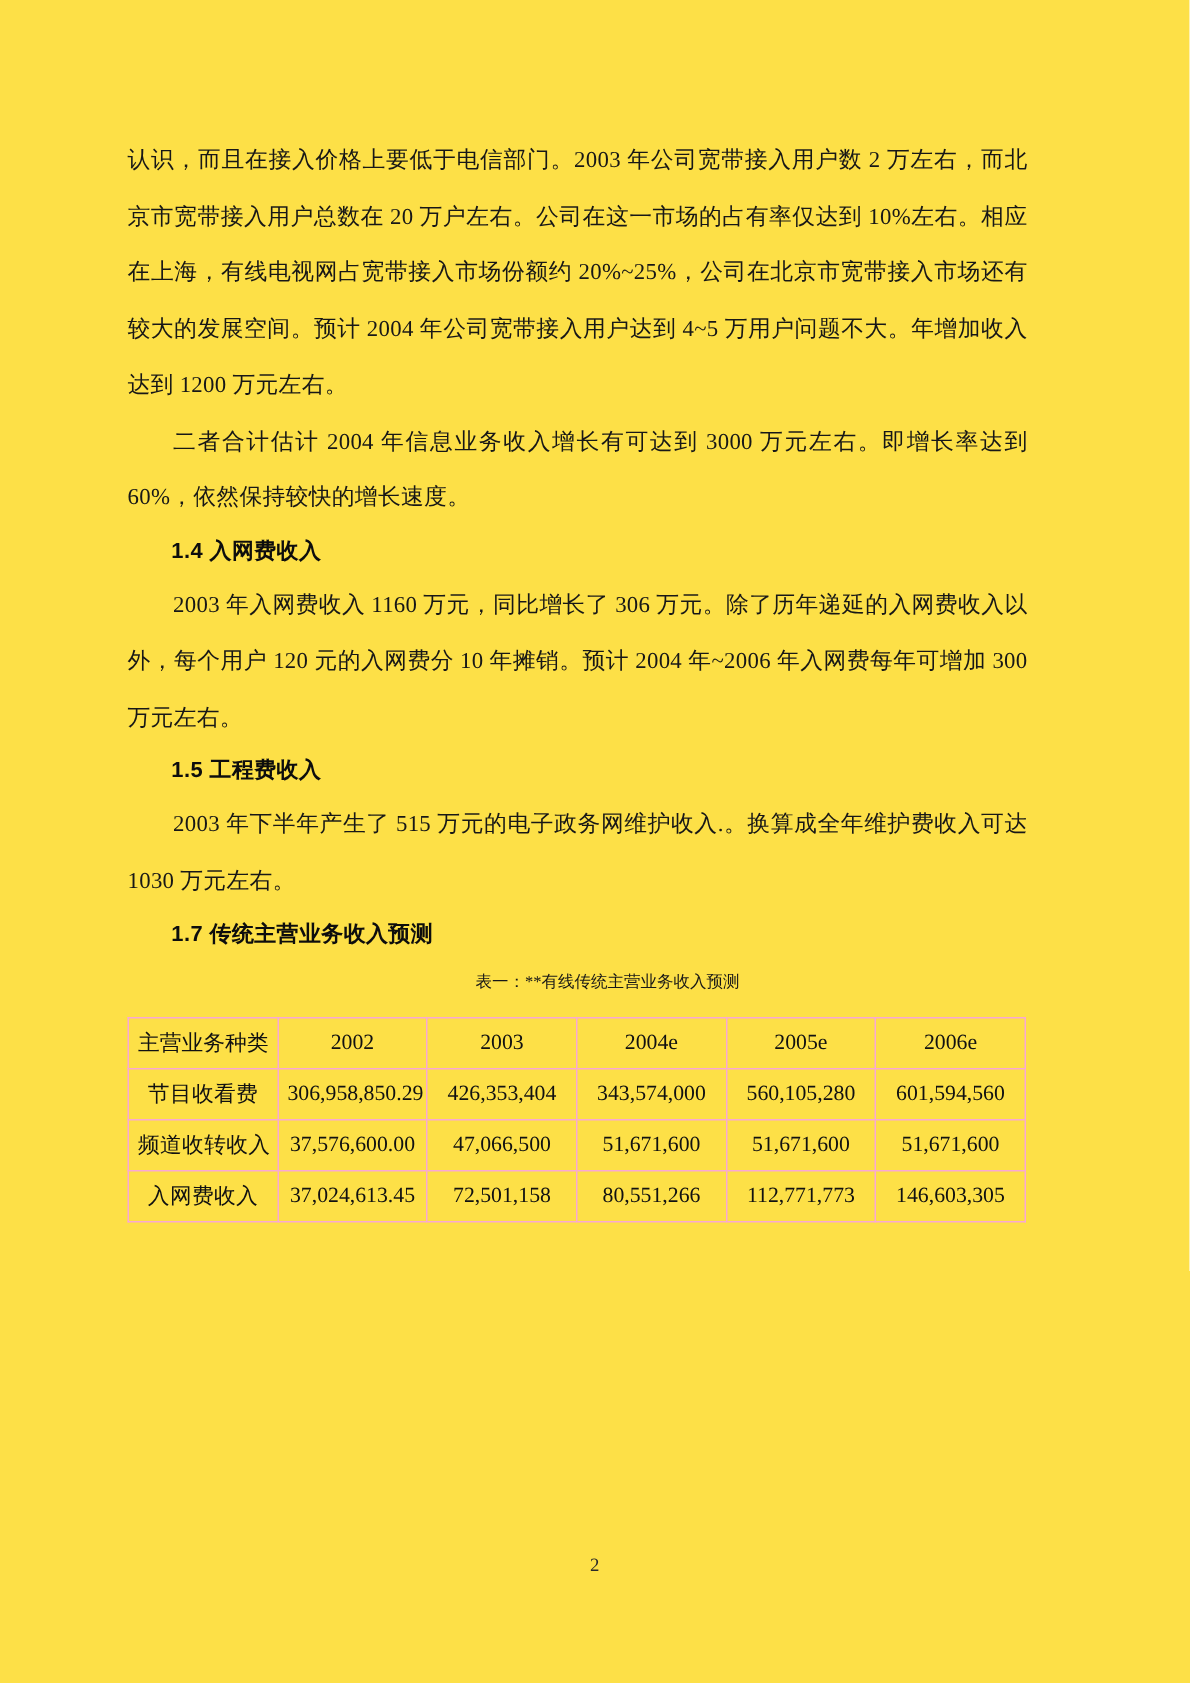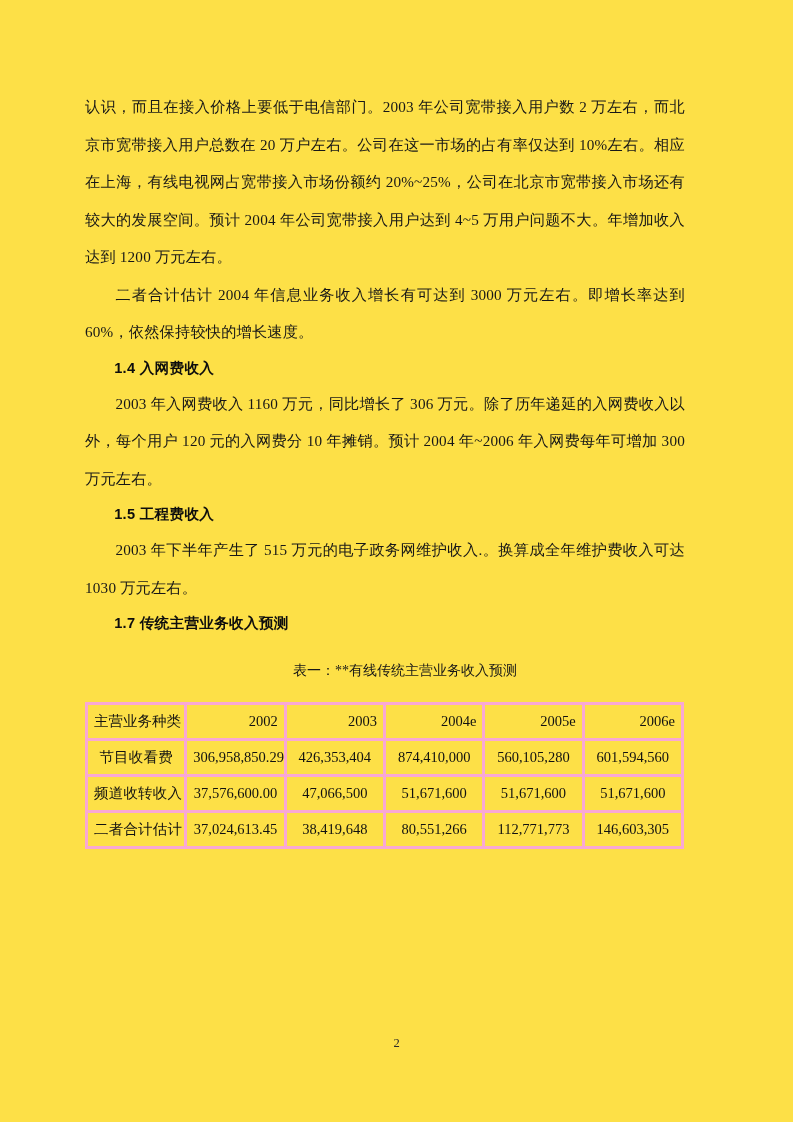--- a/index.html
+++ b/index.html
@@ -48,57 +48,57 @@
     line-height: 34px;
     margin: 0;
     text-indent: 2em;
     color: #0d0d0d;
     letter-spacing: 0.3px;
   }
 
   
   .table-caption {
     font-family: "Liberation Serif", "DejaVu Serif", serif;
-    font-size: 14px;
+    font-size: 11px;
     line-height: 30px;
-    margin: 16px;
+    margin: 0;
     text-align: center;
     padding-left: 40px;
     color: #171717;
   }
 
   
   .data-table-wrap {
     margin-top: 8px;
   }
   table.data-table {
     border-collapse: collapse;
     width: 599px;
     table-layout: fixed;
     font-family: "Liberation Serif", "DejaVu Serif", serif;
     font-size: 14.5px;
   }
   table.data-table td {
-    border: 3px solid #f9a8d4;
+    border: 1px solid #f9a8d4;
     height: 33px;
     padding: 0 6px;
     vertical-align: middle;
     white-space: nowrap;
     color: #111111;
   }
   table.data-table td.rowlabel {
     text-align: center;
     width: 110px;
     letter-spacing: 0.2px;
   }
   table.data-table td.num {
     text-align: center;
   }
   table.data-table td.colhead {
-    text-align: right;
+    text-align: center;
   }
   table.data-table td.colhead.first {
     text-align: left;
   }
 
   
   .page-number {
     position: absolute;
     left: 0;
     top: 1036px;
@@ -140,39 +140,39 @@
             <td class="colhead">2003</td>
             <td class="colhead">2004e</td>
             <td class="colhead">2005e</td>
             <td class="colhead">2006e</td>
           </tr>
 
           <tr>
             <td class="rowlabel">节目收看费</td>
             <td class="num">306,958,850.29</td>
             <td class="num">426,353,404</td>
-            <td class="num">874,410,000</td>
+            <td class="num">343,574,000</td>
             <td class="num">560,105,280</td>
             <td class="num">601,594,560</td>
           </tr>
 
 
           <tr>
             <td class="rowlabel">频道收转收入</td>
             <td class="num">37,576,600.00</td>
             <td class="num">47,066,500</td>
             <td class="num">51,671,600</td>
             <td class="num">51,671,600</td>
             <td class="num">51,671,600</td>
           </tr>
 
           <tr>
-            <td class="rowlabel">二者合计估计</td>
+            <td class="rowlabel">入网费收入</td>
             <td class="num">37,024,613.45</td>
-            <td class="num">38,419,648</td>
+            <td class="num">72,501,158</td>
             <td class="num">80,551,266</td>
             <td class="num">112,771,773</td>
             <td class="num">146,603,305</td>
           </tr>
         </tbody>
       </table>
     </div>
 
   </div>
 

